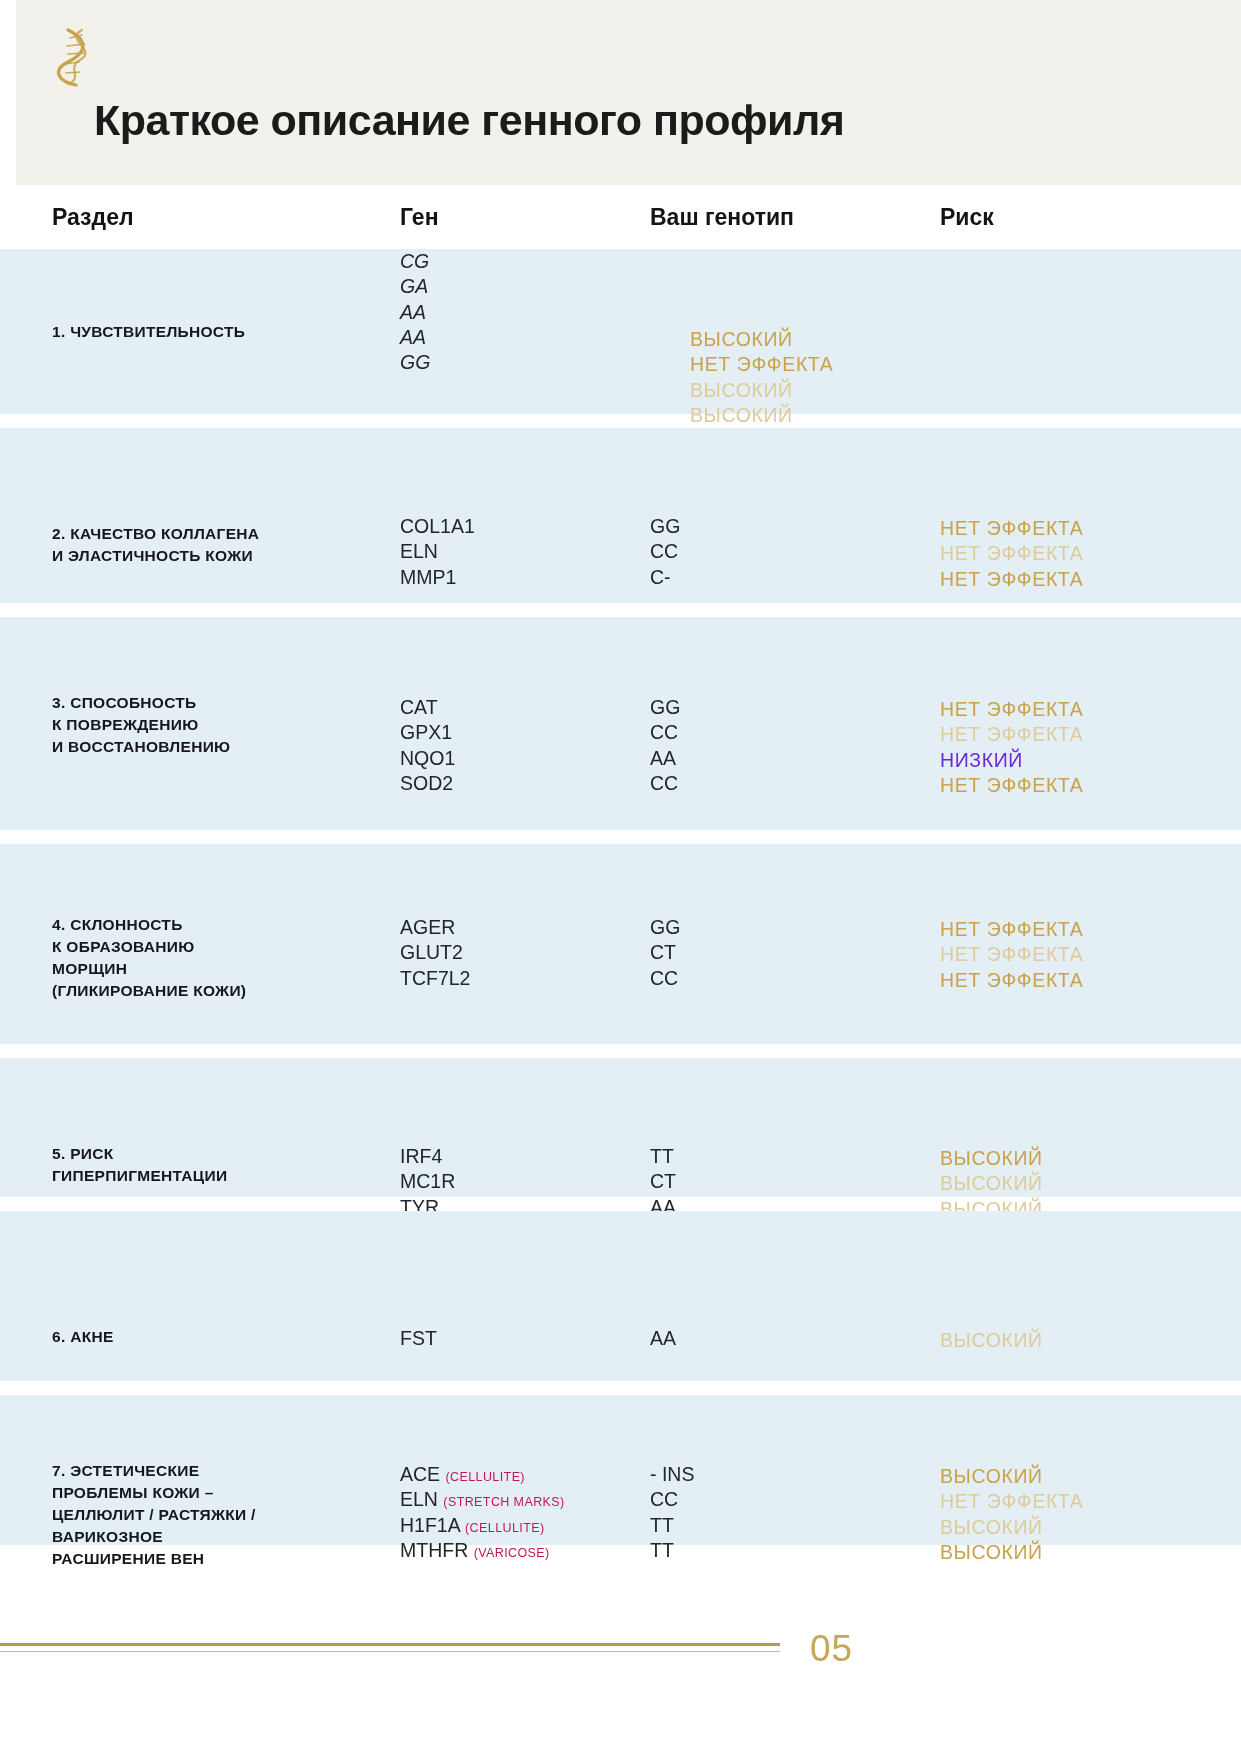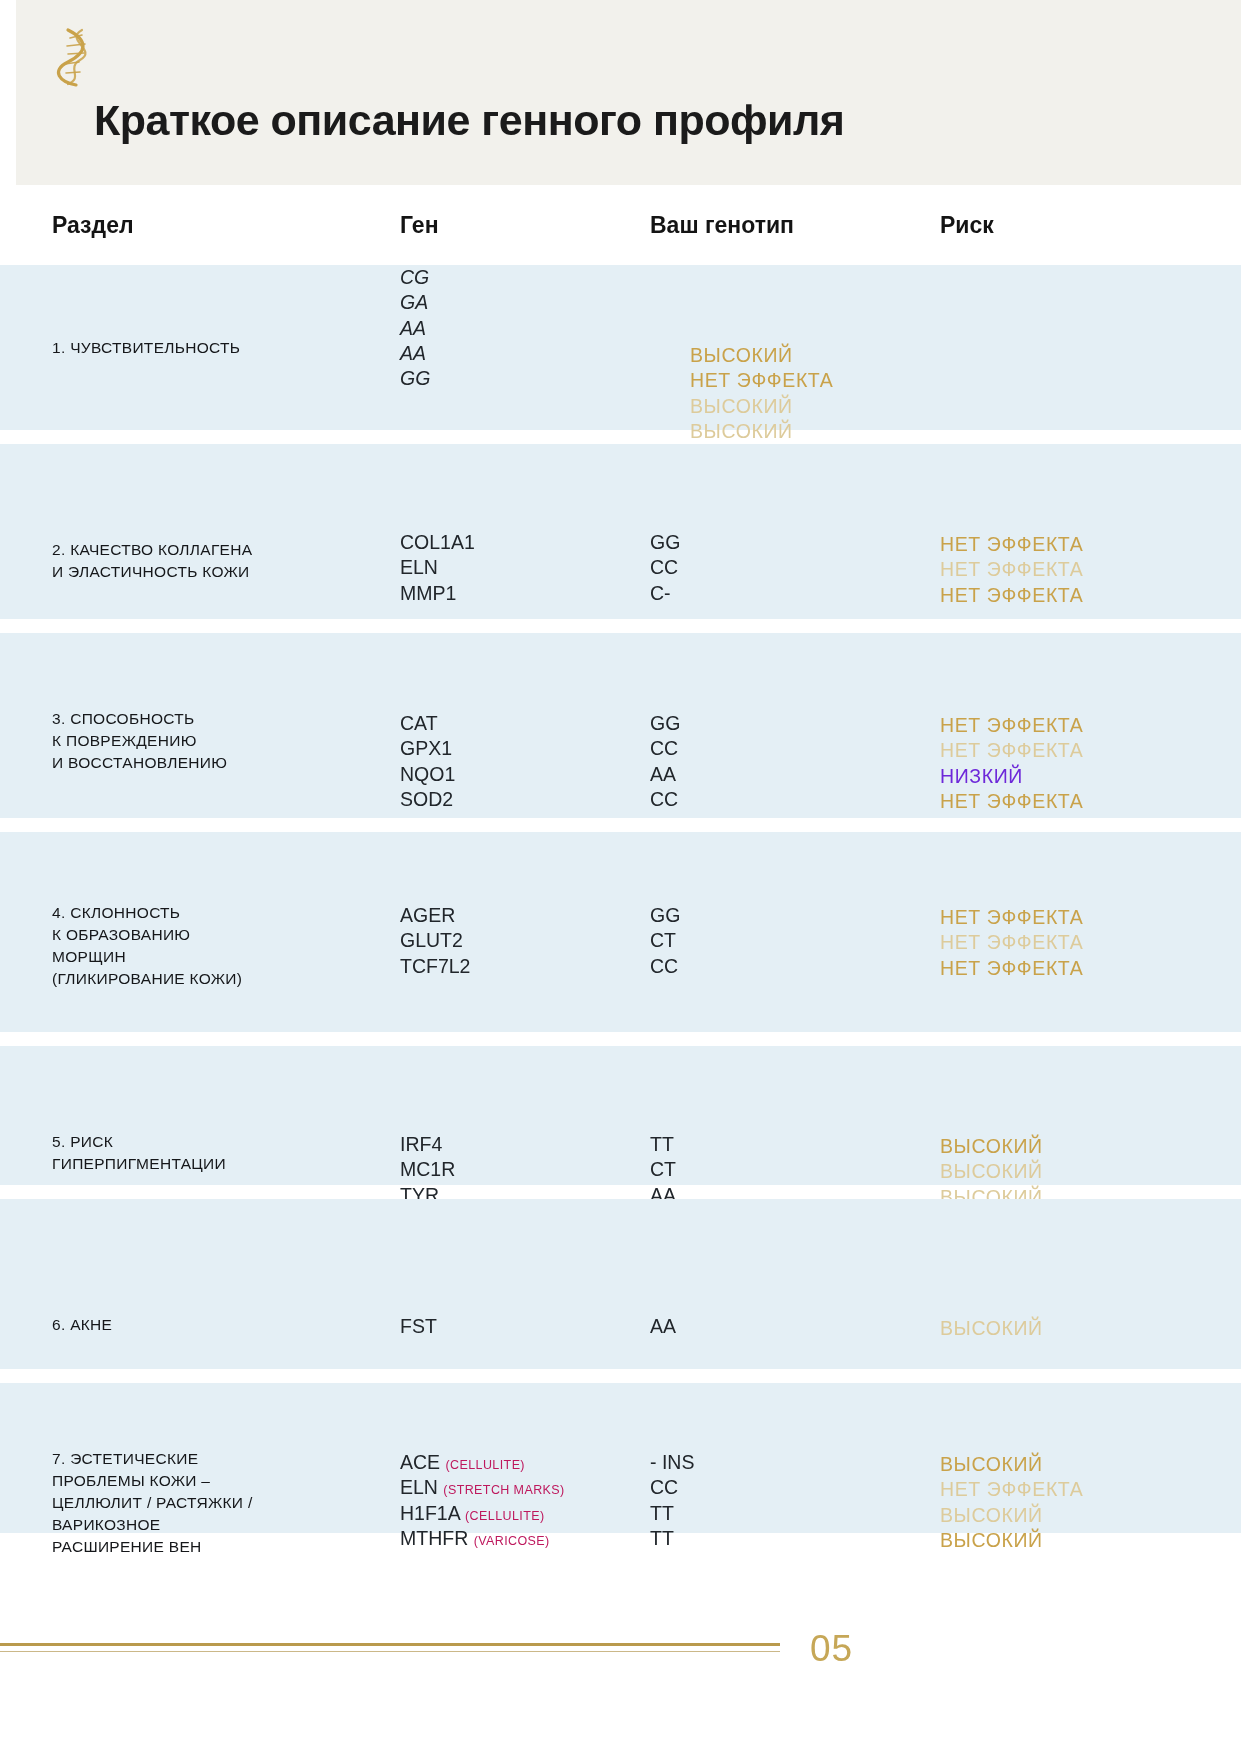--- a/index.html
+++ b/index.html
@@ -46,21 +46,21 @@
     width: 1241px;
   }
   .row {
     position: relative;
     width: 1241px;
     display: flex;
     align-items: flex-start;
   }
   .row.head {
     background: #ffffff;
-    height: 80px;
+    height: 64px;
     align-items: center;
   }
   .row.band {
     background: #e4eff5;
     margin-bottom: 14px;
   }
   .c-section { width: 400px; padding-left: 52px; }
   .c-gene    { width: 250px; }
   .c-geno    { width: 290px; }
   .c-risk    { width: 301px; }
@@ -69,21 +69,21 @@
   .row.head .c-gene,
   .row.head .c-geno,
   .row.head .c-risk {
     font-size: 23px;
     font-weight: bold;
     color: #141414;
   }
 
   .section-name {
     font-size: 15.5px;
-    font-weight: normal;
+    font-weight: bold;
     color: #15171a;
     letter-spacing: 0.3px;
     line-height: 1.42;
     text-transform: uppercase;
   }
   .gene-list, .geno-list, .risk-list {
     font-size: 19.5px;
     color: #21262b;
     line-height: 1.30;
     font-weight: 400;
@@ -201,21 +201,21 @@
           </div>
           <div class="c-risk" style="padding-top: 88px;">
             <div class="risk-list">
               <div class="risk-none">НЕТ ЭФФЕКТА</div>
               <div class="risk-none-pale">НЕТ ЭФФЕКТА</div>
               <div class="risk-none">НЕТ ЭФФЕКТА</div>
             </div>
           </div>
         </div>
       </div>
-      <div class="row band" style="height: 185px;">
+      <div class="row band" style="height: 213px;">
         <div class="cells">
           <div class="c-section" style="padding-top: 75px;">
             <div class="section-name">3. СПОСОБНОСТЬ<br>К ПОВРЕЖДЕНИЮ<br>И ВОССТАНОВЛЕНИЮ</div>
           </div>
           <div class="c-gene" style="padding-top: 78px;">
             <div class="gene-list">
               <div>CAT</div>
               <div>GPX1</div>
               <div>NQO1</div>
               <div>SOD2</div>

